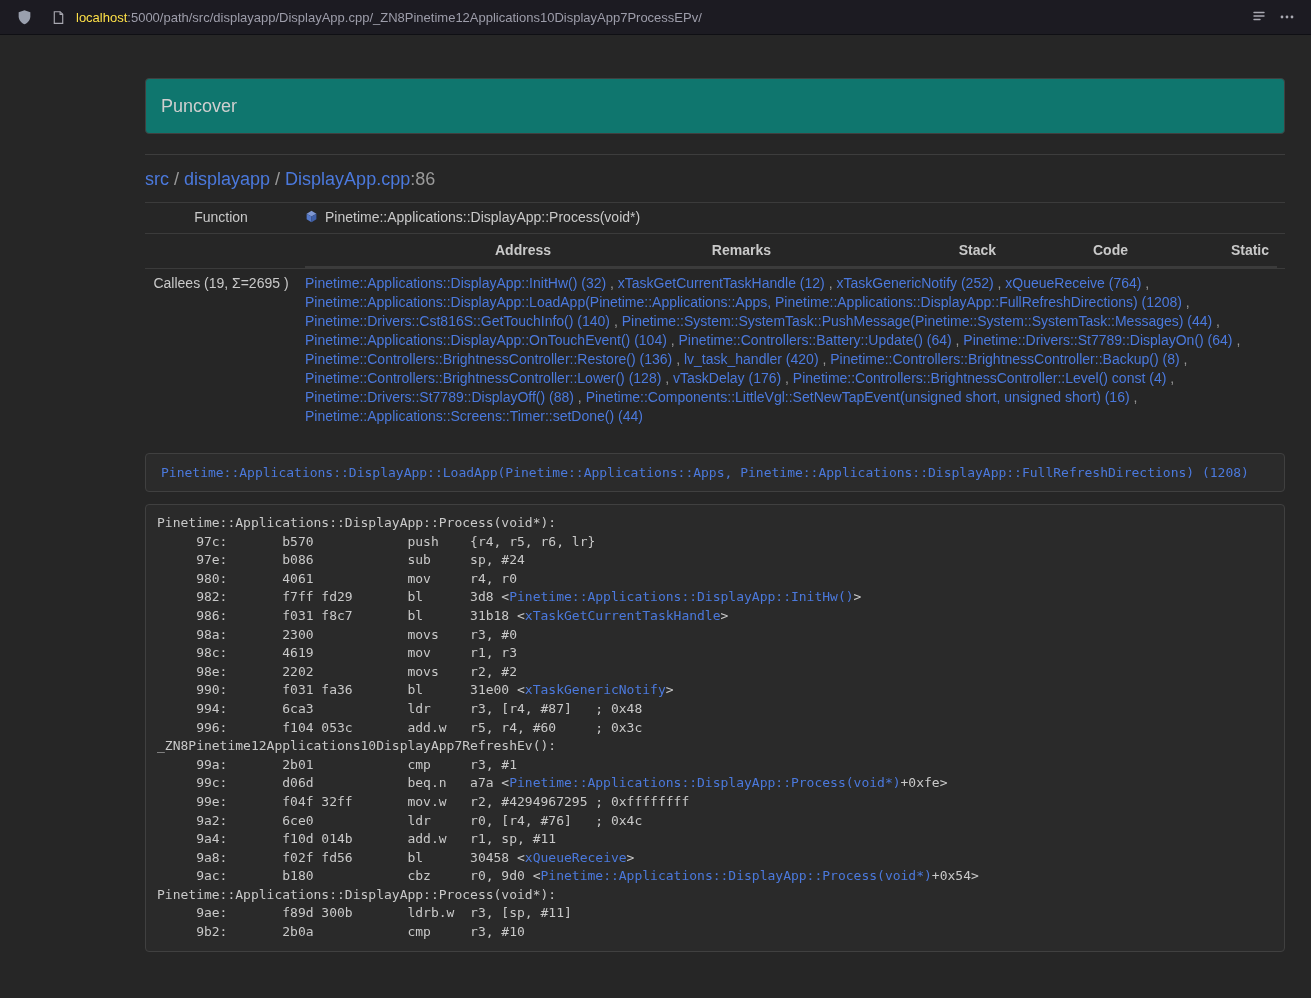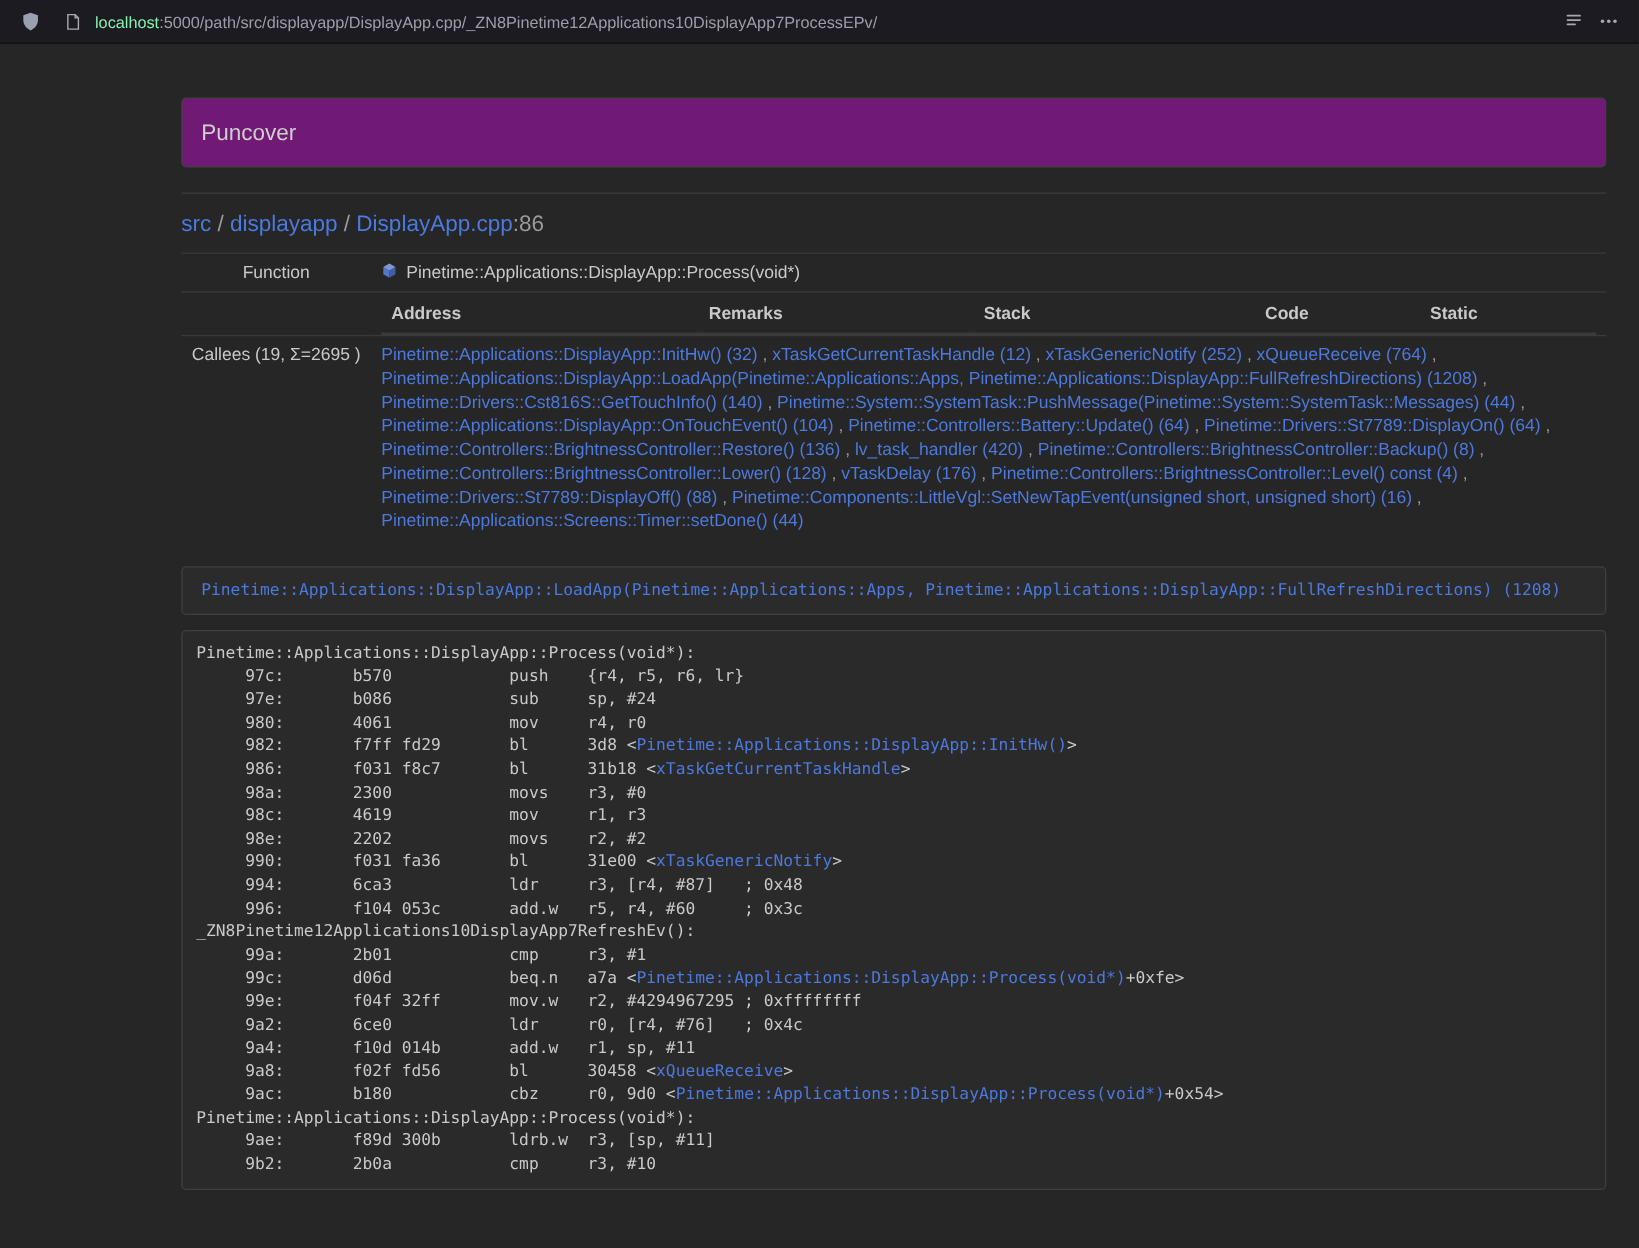--- a/index.html
+++ b/index.html
@@ -25,28 +25,28 @@
     width: 28px; height: 28px; border-radius: 4px; flex: 0 0 auto;
     cursor: pointer;
   }
   .url-area {
     display: flex; align-items: center; flex: 1 1 auto; min-width: 0;
     margin: 0 4px; gap: 8px; height: 28px; border-radius: 4px; padding: 0 6px;
   }
   .url-text {
     font-size: 13px; color: #9d9daa; white-space: nowrap; overflow: hidden;
   }
-  .url-host { color: #86efac; }
+  .url-host { color: #fde047; }
 
   
   .container { margin-left: 145px; width: 1140px; }
 
   .navbar {
     margin-top: 43px; height: 56px;
-    background: #701a75; border: 1px solid #404040; border-radius: 4px;
+    background: #0f766e; border: 1px solid #404040; border-radius: 4px;
     display: flex; align-items: center; padding: 0 15px;
   }
   .brand { font-size: 18px; color: #cfcfcf; text-decoration: none; cursor: pointer; }
 
   hr.divider { border: none; border-top: 1px solid #3d3d3d; margin: 20px 0 0; }
 
   .breadcrumb { margin: 14px 0 13px; font-size: 18px; line-height: 20px; }
 
   a.link { color: var(--link); text-decoration: none; cursor: pointer; }
   .muted { color: #9a9a9a; }
@@ -57,21 +57,21 @@
     border-top: 1px solid #3b3b3b;
     padding: 5px 8px; text-align: left; vertical-align: top;
     font-size: 14px; line-height: 19px;
   }
   table.ftable > tbody > tr > th { font-weight: normal; white-space: nowrap; text-align: center; }
   table.ftable > tbody > tr > td.nested-cell { padding: 0 8px; }
 
   table.stats { width: 100%; border-collapse: collapse; table-layout: fixed; }
   table.stats th {
     border-bottom: 2px solid #3b3b3b; font-weight: bold;
-    padding: 7px 8px; text-align: left; font-size: 14px; line-height: 18px;
+    padding: 7px 8px; text-align: right; font-size: 14px; line-height: 18px;
   }
   table.stats td { padding: 8px 8px 9px; font-size: 14px; line-height: 18px; }
 
   td.callees-cell { line-height: 20px; }
   .cube { display: inline-block; vertical-align: -1px; margin-right: 7px; }
 
   .panel {
     margin-top: 22px;
     border: 1px solid #404040; background: #2b2b2b; border-radius: 4px;
     padding: 10px 15px;

